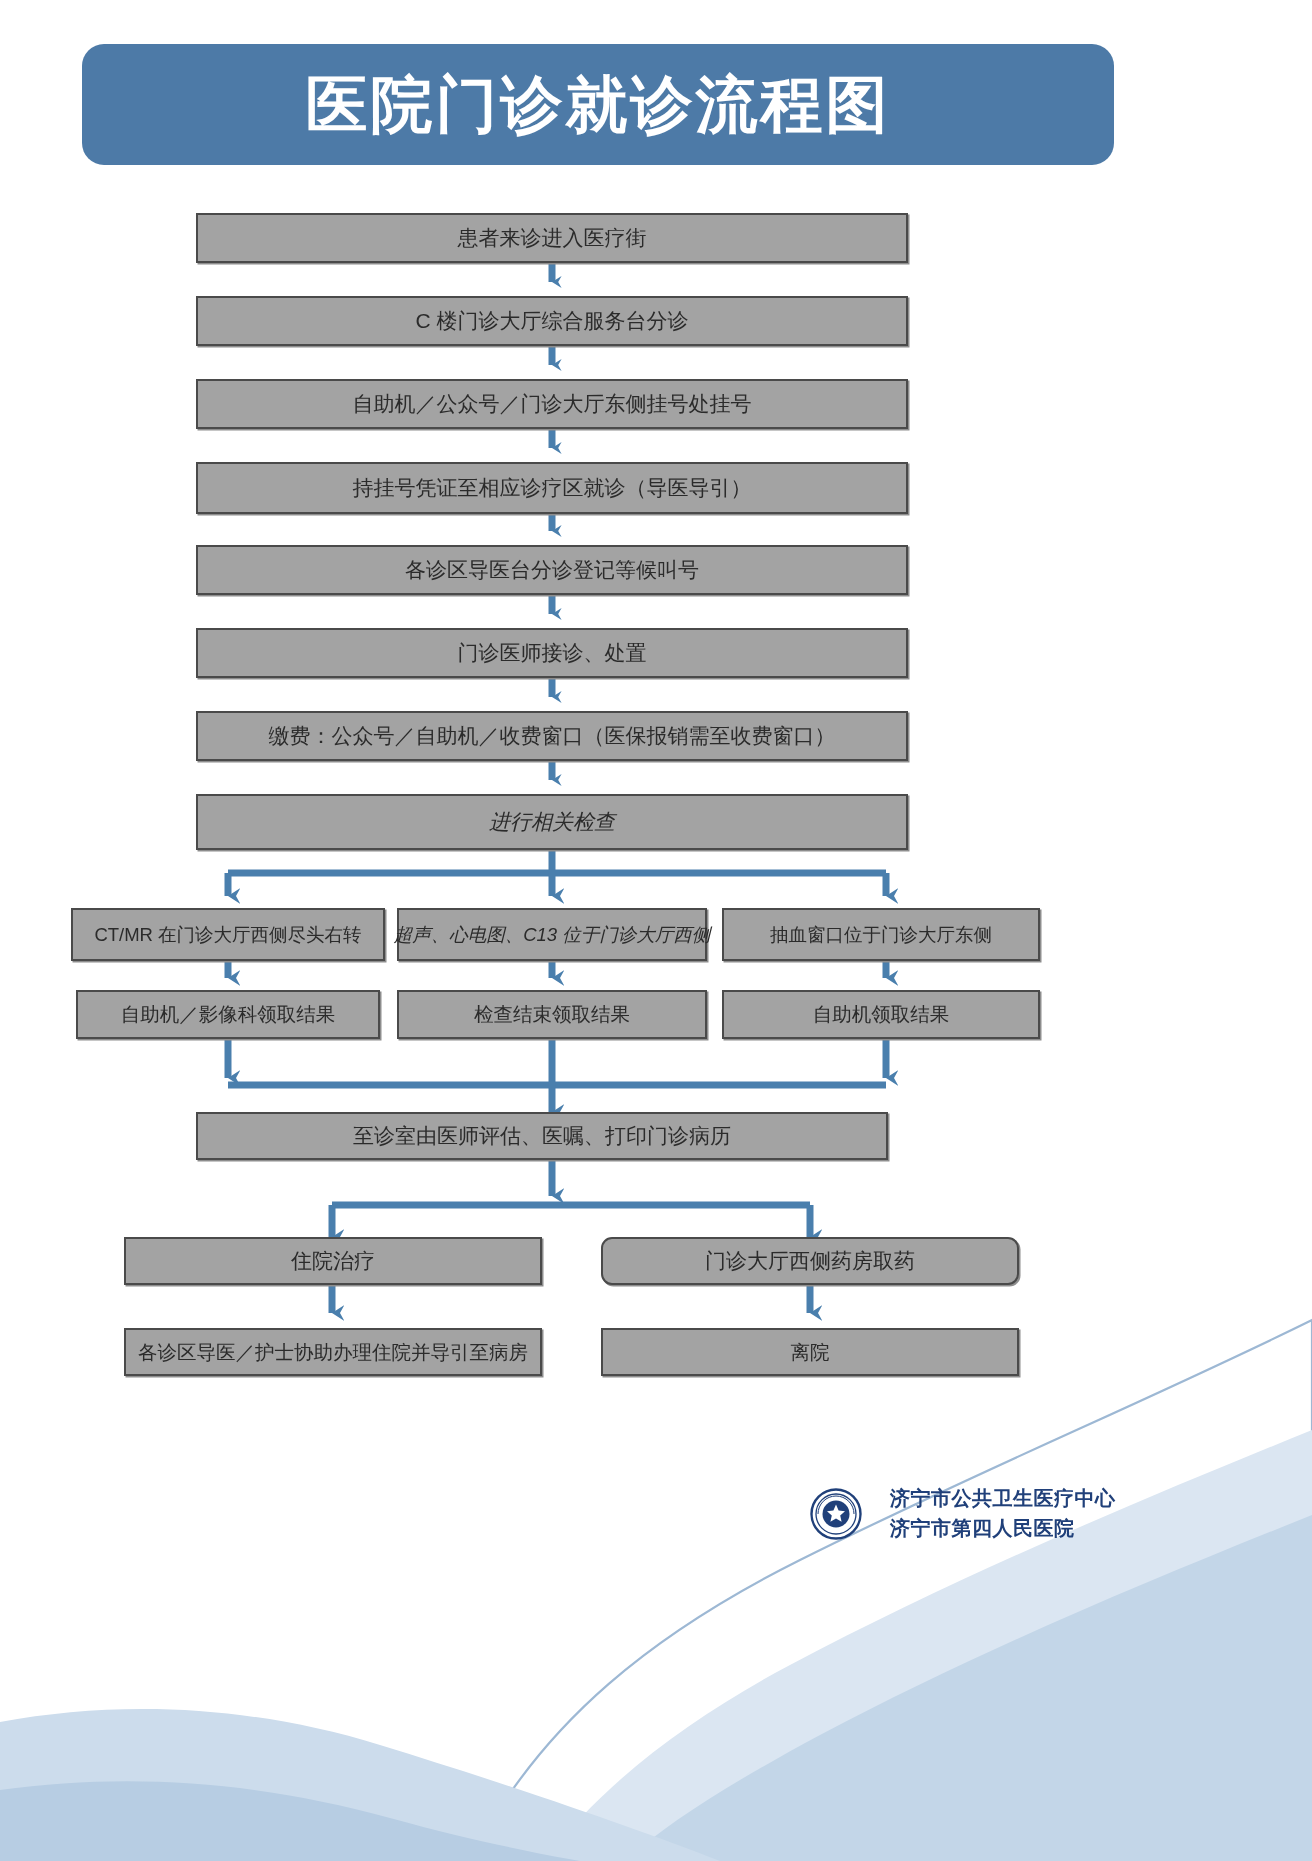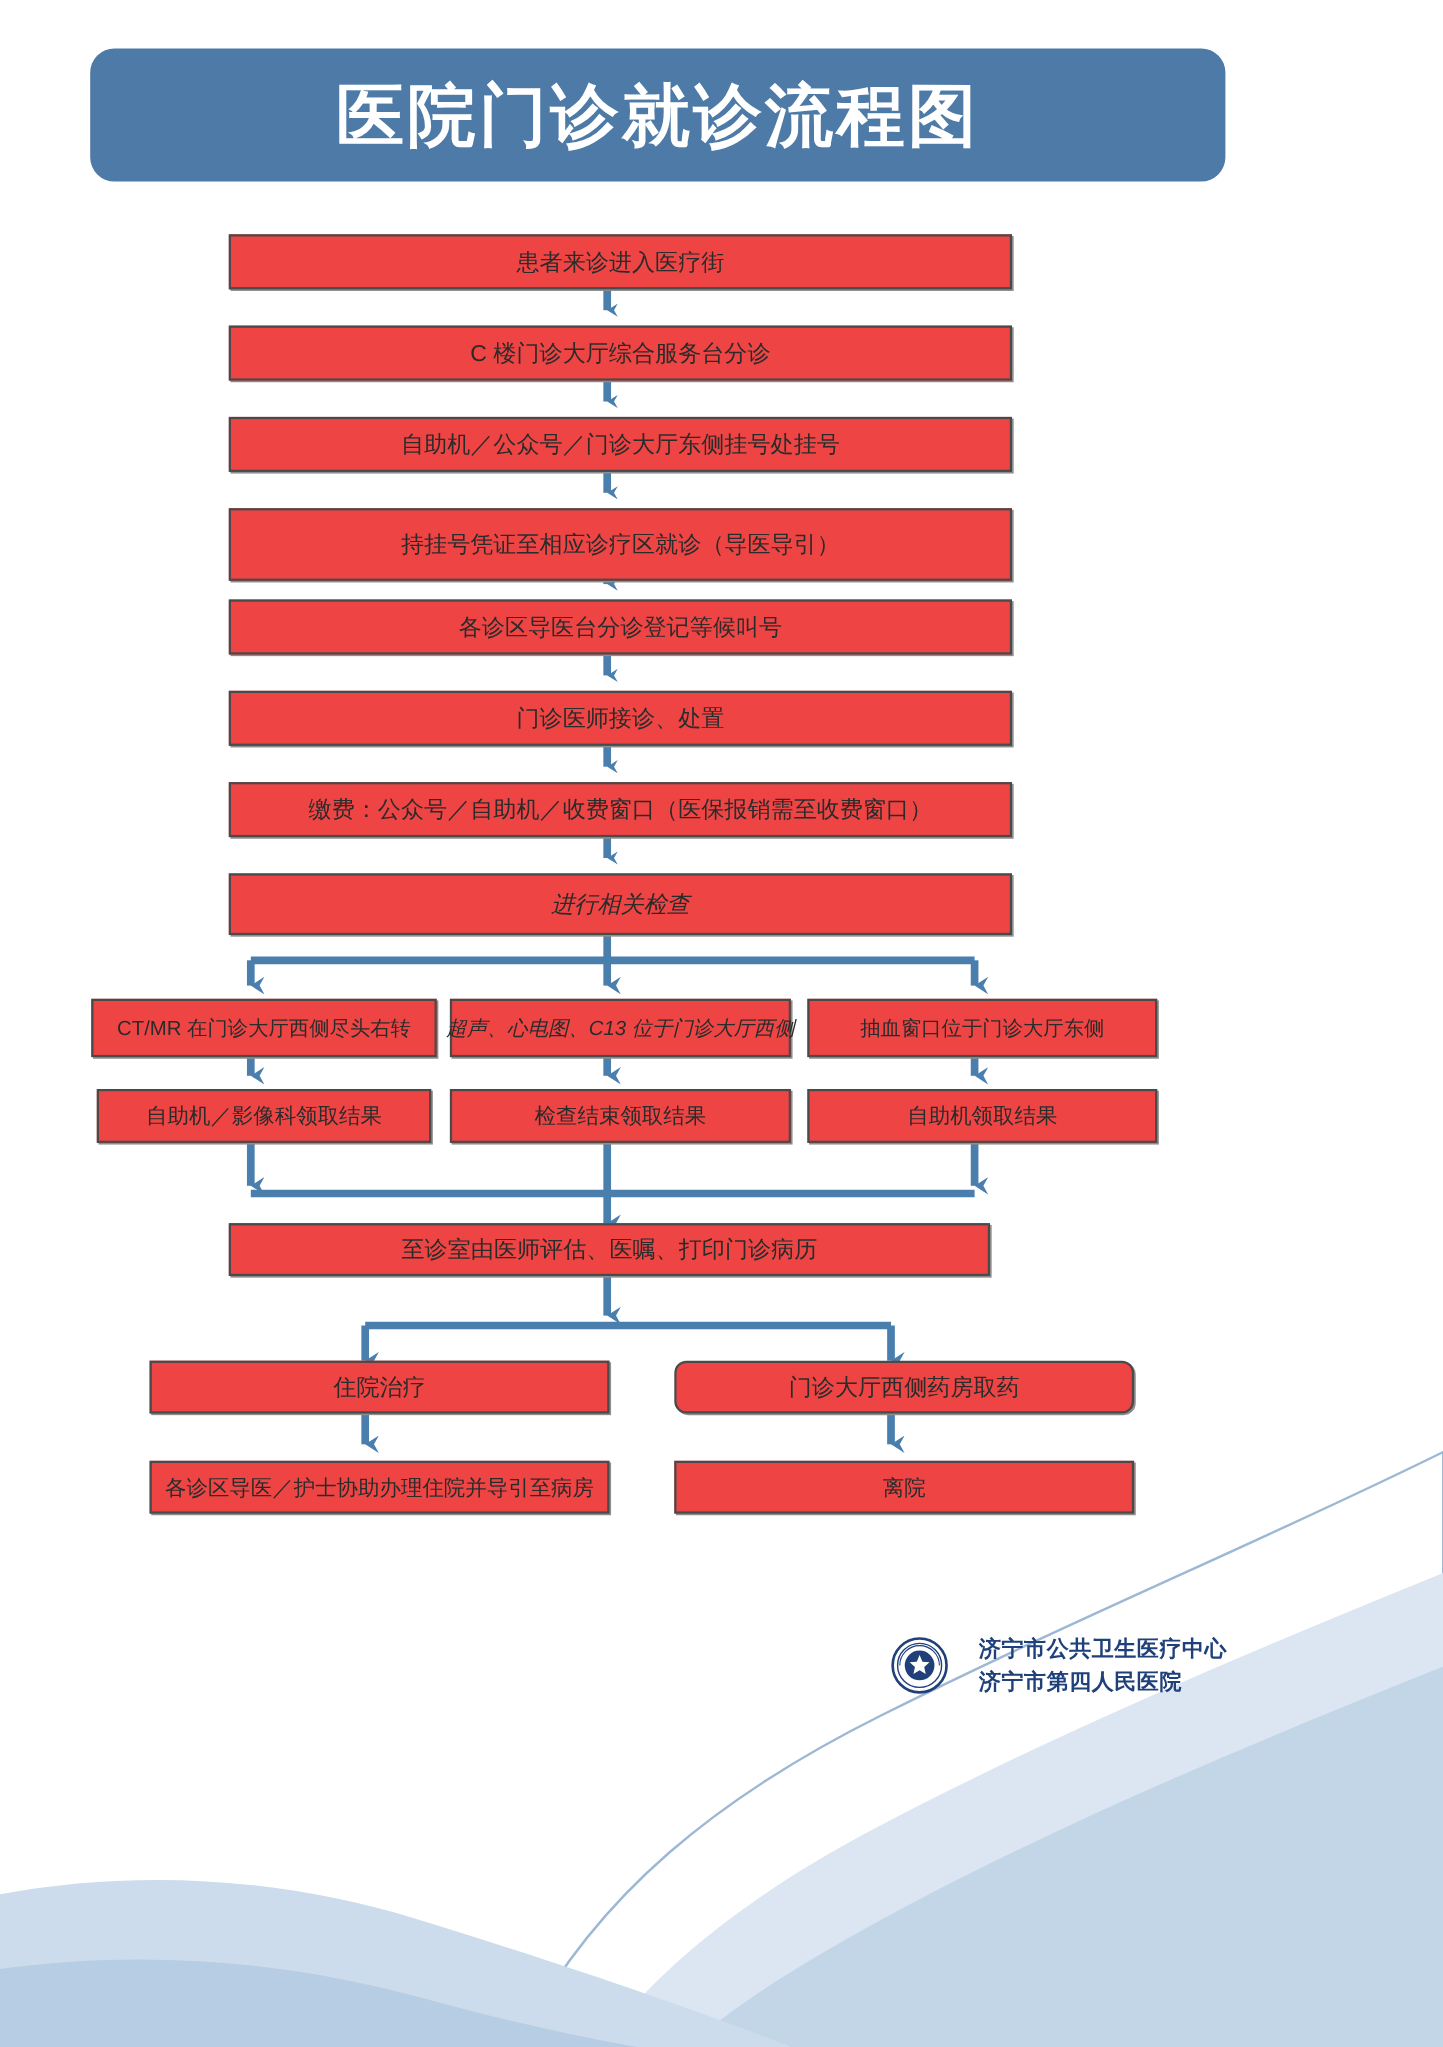--- a/index.html
+++ b/index.html
@@ -21,28 +21,27 @@
   }
   #title-text {
     color:#ffffff; font-size:62px; font-weight:bold; letter-spacing:3px;
     line-height:1; white-space:nowrap;
     font-family:"DejaVu Sans","Liberation Sans",sans-serif;
   }
 
   
   .fbox {
     position:absolute;
-    background:#ef4444;
+    background:#a3a3a3;
     border:2.5px solid #4a4a4a;
     display:flex; align-items:center; justify-content:center;
     color:#2b2b2b;
     font-size:21px;
     white-space:nowrap;
     box-shadow: 1.5px 1.5px 0 #8d8d8d;
-    margin-left: 12px;
   }
   .fbox.small { font-size:19.5px; }
   .fbox.tiny  { font-size:18.5px; }
 
   
   .ar { position:absolute; }
 </style>
 </head>
 <body>
 
@@ -115,21 +114,21 @@
 
   <div class="fbox" style="left:196px;top:213px;width:712px;height:50px;">
     <span>患者来诊进入医疗街</span>
   </div>
   <div class="fbox" style="left:196px;top:296px;width:712px;height:50px;">
     <span>C 楼门诊大厅综合服务台分诊</span>
   </div>
   <div class="fbox" style="left:196px;top:379px;width:712px;height:50px;">
     <span>自助机／公众号／门诊大厅东侧挂号处挂号</span>
   </div>
-  <div class="fbox" style="left:196px;top:462px;width:712px;height:66px;text-align:center;">
+  <div class="fbox" style="left:196px;top:462px;width:712px;height:52px;text-align:center;">
     <span>持挂号凭证至相应诊疗区就诊（导医导引）</span>
   </div>
   <div class="fbox" style="left:196px;top:545px;width:712px;height:50px;">
     <span>各诊区导医台分诊登记等候叫号</span>
   </div>
   <div class="fbox" style="left:196px;top:628px;width:712px;height:50px;">
     <span>门诊医师接诊、处置</span>
   </div>
   <div class="fbox" style="left:196px;top:711px;width:712px;height:50px;">
     <span>缴费：公众号／自助机／收费窗口（医保报销需至收费窗口）</span>

